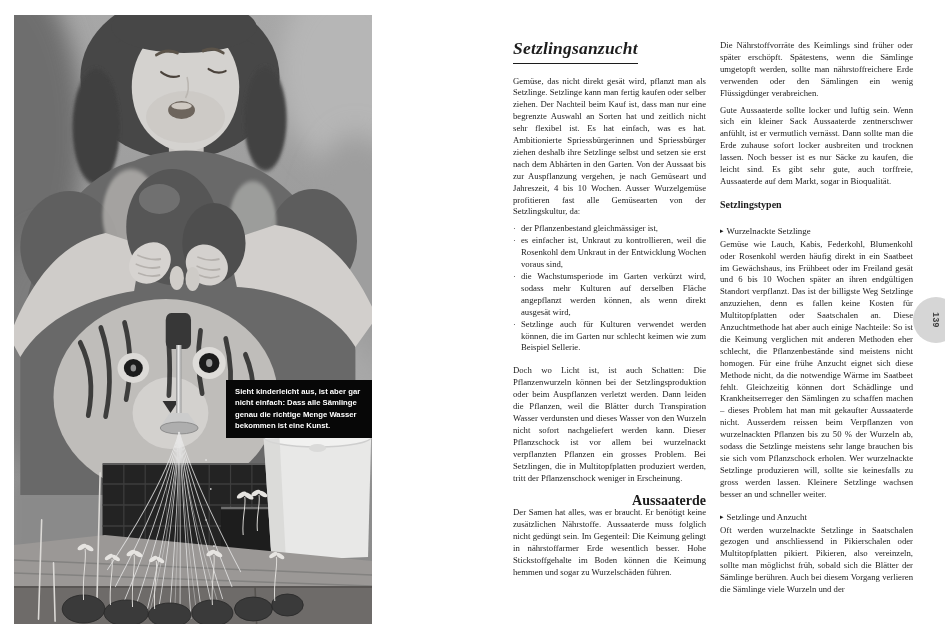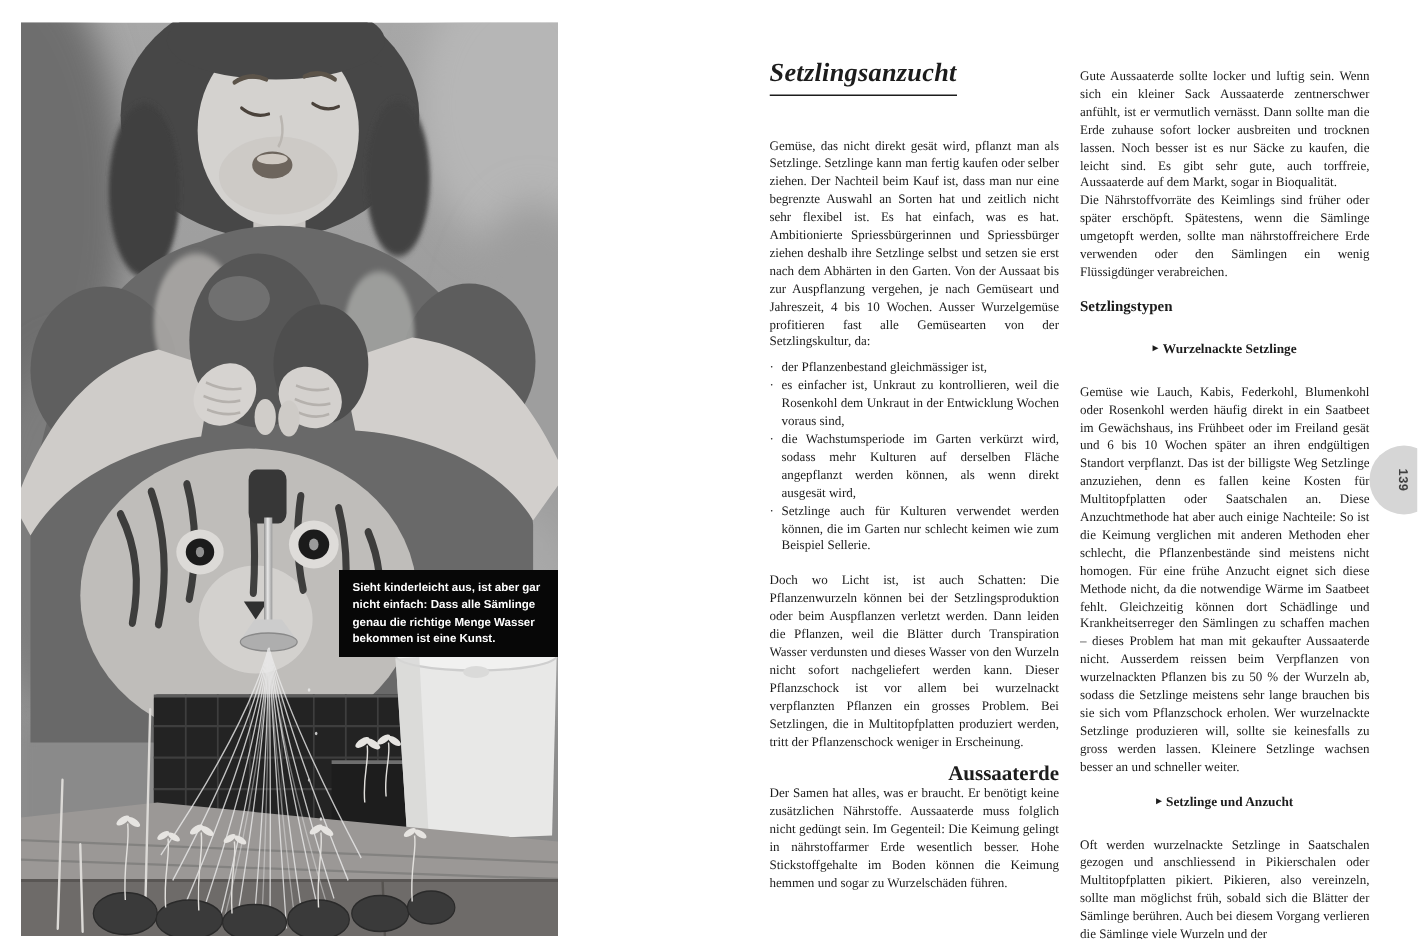--- a/index.html
+++ b/index.html
@@ -11,27 +11,27 @@
   .caption{position:absolute;top:365px;right:0;width:146px;box-sizing:border-box;
            background:#070707;color:#ffffff;font-family:"Liberation Sans",sans-serif;
            font-weight:bold;font-size:7.7px;line-height:11.3px;padding:6px 7px 7px 9px;}
   
   .col{position:absolute;top:40px;width:193px;height:586px;overflow:hidden;
        font-size:8.7px;line-height:11.9px;text-align:justify;
        hyphens:auto;-webkit-hyphens:auto;}
   .col1{left:513px;}
   .col2{left:720px;}
   .title{font-size:17.5px;font-style:italic;font-weight:bold;line-height:1;
-         display:inline-block;margin:0 0 28px 0;padding-bottom:5px;
+         display:inline-block;margin:0 0 12px 0;padding-bottom:5px;
          border-bottom:1.5px solid #1c1c1c;letter-spacing:.2px;}
   p{margin:0;}
   .mt{margin-top:11px;}
   .subhead{font-weight:bold;font-size:14px;margin:11px 0 0 0;text-align:right;}
   .sectionhead{font-weight:bold;font-size:10px;margin:11px 0 15px 0;text-align:left;}
-  .entryhead{font-weight:bold;font-size:8.9px;margin:16px;text-align:center;}
+  .entryhead{font-weight:normal;font-size:8.9px;margin:0;text-align:left;}
   .entryhead.mt{margin-top:11px;}
   .marker{font-size:7px;position:relative;top:-1px;margin-right:3px;}
   ul.bullets{list-style:none;margin:5px 0 11px 0;padding:0;}
   ul.bullets li{display:flex;}
   ul.bullets .dot{flex:0 0 8px;width:8px;}
   ul.bullets .btext{flex:1;text-align:justify;}
   
   .page-tab{position:absolute;left:913px;top:297px;width:46px;height:46px;border-radius:50%;
             background:#d6d6d6;display:flex;align-items:center;justify-content:center;}
   .page-tab span{transform:rotate(90deg);font-family:"Liberation Sans",sans-serif;
@@ -293,22 +293,22 @@
           <span class="dot">·</span>
           <span class="btext">Setzlinge auch für Kulturen verwendet werden können, die im Garten nur schlecht keimen wie zum Beispiel Sellerie.</span>
           </li>
       </ul>
       <p>Doch wo Licht ist, ist auch Schatten: Die Pflanzenwurzeln können bei der Setzlingsproduktion oder beim Auspflanzen verletzt werden. Dann leiden die Pflanzen, weil die Blätter durch Transpiration Wasser verdunsten und dieses Wasser von den Wurzeln nicht sofort nachgeliefert werden kann. Dieser Pflanzschock ist vor allem bei wurzelnackt verpflanzten Pflanzen ein grosses Problem. Bei Setzlingen, die in Multitopfplatten produziert werden, tritt der Pflanzenschock weniger in Erscheinung.</p>
       <h3 class="subhead">Aussaaterde</h3>
       <p>Der Samen hat alles, was er braucht. Er benötigt keine zusätzlichen Nährstoffe. Aussaaterde muss folglich nicht gedüngt sein. Im Gegenteil: Die Keimung gelingt in nährstoffarmer Erde wesentlich besser. Hohe Stickstoffgehalte im Boden können die Keimung hemmen und sogar zu Wurzelschäden führen.</p>
     </section>
 
     <section class="col col2">
+      <p>Die Nährstoffvorräte des Keimlings sind früher oder später erschöpft. Spätestens, wenn die Sämlinge umgetopft werden, sollte man nährstoffreichere Erde verwenden oder den Sämlingen ein wenig Flüssigdünger verabreichen.</p>
       <p style="margin-top:5px;">Gute Aussaaterde sollte locker und luftig sein. Wenn sich ein kleiner Sack Aussaaterde zentnerschwer anfühlt, ist er vermutlich vernässt. Dann sollte man die Erde zuhause sofort locker ausbreiten und trocknen lassen. Noch besser ist es nur Säcke zu kaufen, die leicht sind. Es gibt sehr gute, auch torffreie, Aussaaterde auf dem Markt, sogar in Bioqualität.</p>
-      <p>Die Nährstoffvorräte des Keimlings sind früher oder später erschöpft. Spätestens, wenn die Sämlinge umgetopft werden, sollte man nährstoffreichere Erde verwenden oder den Sämlingen ein wenig Flüssigdünger verabreichen.</p>
       <h3 class="sectionhead">Setzlingstypen</h3>
       <h4 class="entryhead">
         <span class="marker">▸</span><span>Wurzelnackte Setzlinge</span>
       </h4>
       <p>Gemüse wie Lauch, Kabis, Federkohl, Blumenkohl oder Rosenkohl werden häufig direkt in ein Saatbeet im Gewächshaus, ins Frühbeet oder im Freiland gesät und 6 bis 10 Wochen später an ihren endgültigen Standort verpflanzt. Das ist der billigste Weg Setzlinge anzuziehen, denn es fallen keine Kosten für Multitopfplatten oder Saatschalen an. Diese Anzuchtmethode hat aber auch einige Nachteile: So ist die Keimung verglichen mit anderen Methoden eher schlecht, die Pflanzenbestände sind meistens nicht homogen. Für eine frühe Anzucht eignet sich diese Methode nicht, da die notwendige Wärme im Saatbeet fehlt. Gleichzeitig können dort Schädlinge und Krankheitserreger den Sämlingen zu schaffen machen – dieses Problem hat man mit gekaufter Aussaaterde nicht. Ausserdem reissen beim Verpflanzen von wurzelnackten Pflanzen bis zu 50 % der Wurzeln ab, sodass die Setzlinge meistens sehr lange brauchen bis sie sich vom Pflanzschock erholen. Wer wurzelnackte Setzlinge produzieren will, sollte sie keinesfalls zu gross werden lassen. Kleinere Setzlinge wachsen besser an und schneller weiter.</p>
       <h4 class="entryhead mt">
         <span class="marker">▸</span><span>Setzlinge und Anzucht</span>
       </h4>
       <p>Oft werden wurzelnackte Setzlinge in Saatschalen gezogen und anschliessend in Pikierschalen oder Multitopfplatten pikiert. Pikieren, also vereinzeln, sollte man möglichst früh, sobald sich die Blätter der Sämlinge berühren. Auch bei diesem Vorgang verlieren die Sämlinge viele Wurzeln und der</p>
     </section>

